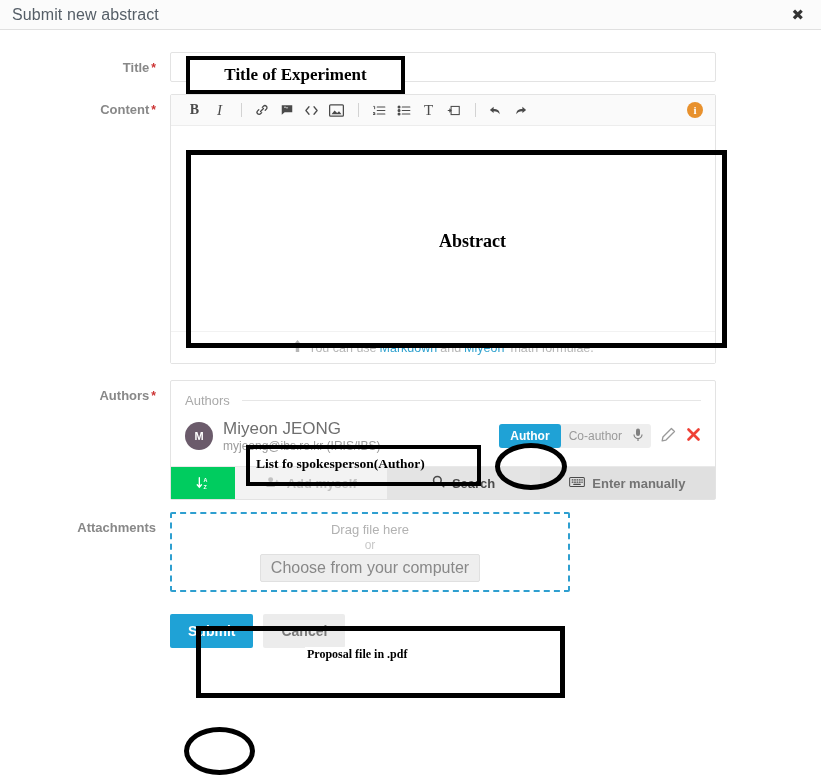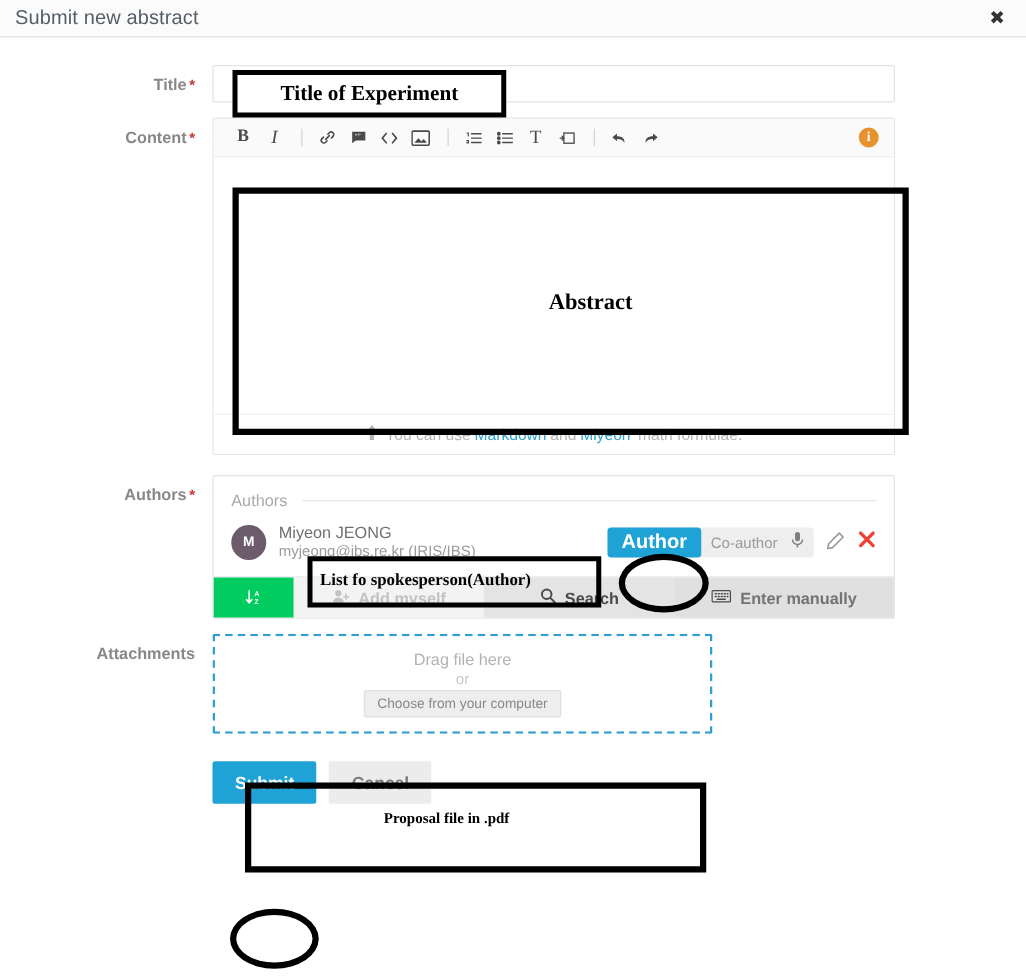--- a/index.html
+++ b/index.html
@@ -192,39 +192,39 @@
     display: flex; align-items: center; justify-content: center;
     flex: none;
   }
   .author-info {
     margin-left: 10px;
     flex: 1;
     line-height: 1.25;
     overflow: hidden;
   }
   .author-name {
-    font-size: 13px;
+    font-size: 17px;
     color: #6f6f6f;
   }
   .author-mail {
     font-size: 12px;
     color: #9b9b9b;
   }
   .seg {
     display: flex;
     align-items: center;
     background: #eeeeee;
     border-radius: 3px;
     height: 24px;
     flex: none;
   }
   .seg-on {
     background: #1fa2d6;
     color: #fff;
-    font-size: 16px;
+    font-size: 12px;
     font-weight: 700;
     height: 24px;
     border-radius: 3px;
     padding: 0 11px;
     display: flex; align-items: center;
     cursor: pointer;
   }
   .seg-off {
     color: #9a9a9a;
     font-size: 12px;
@@ -342,21 +342,21 @@
   .dz-or {
     color: #c9c9c9;
     font-size: 12px;
     margin-bottom: 2px;
   }
   .dz-btn {
     background: #eeeeee;
     border: 1px solid #e0e0e0;
     border-radius: 2px;
     color: #888888;
-    font-size: 11px;
+    font-size: 16px;
     padding: 4px 10px;
     cursor: pointer;
     font-family: "Liberation Sans", sans-serif;
   }
 
   
   .footer-btns {
     display: flex;
     align-items: center;
     gap: 10px;

